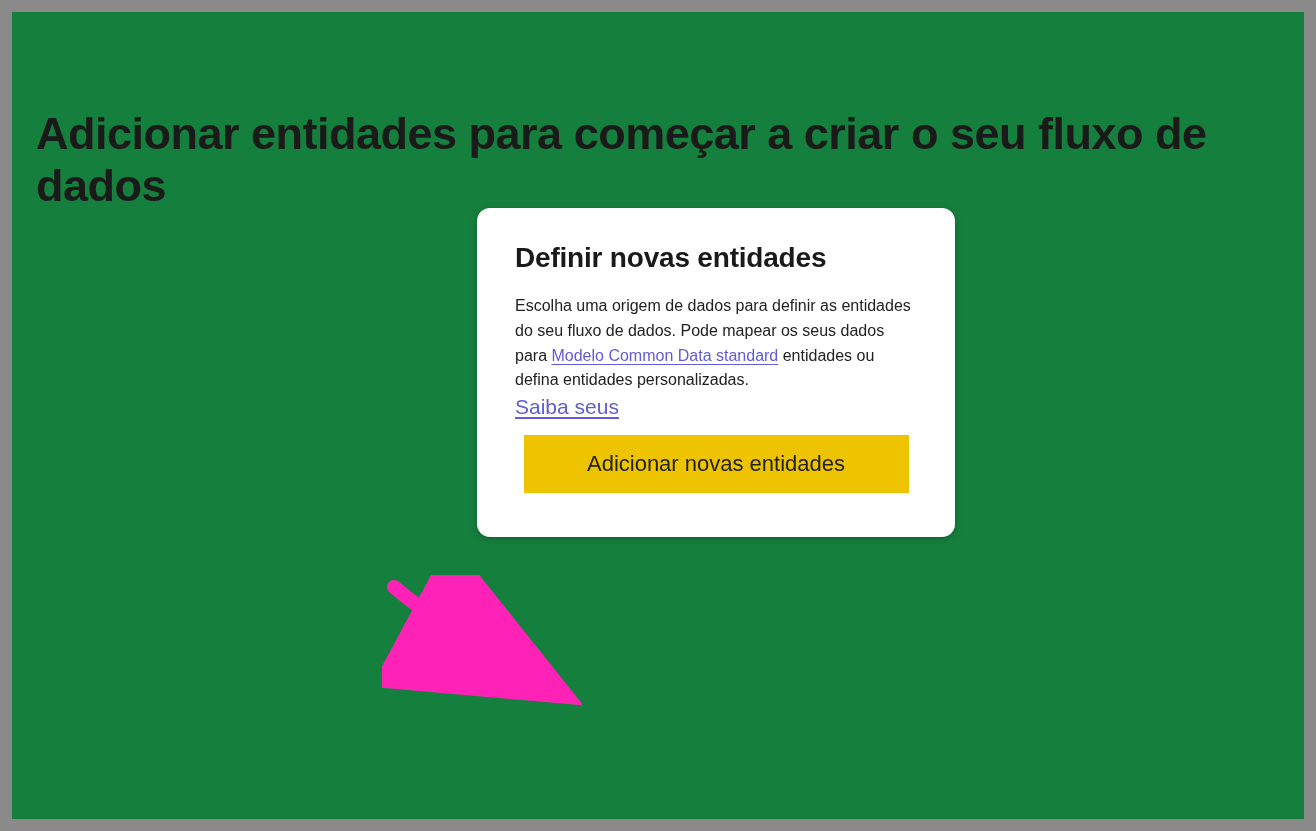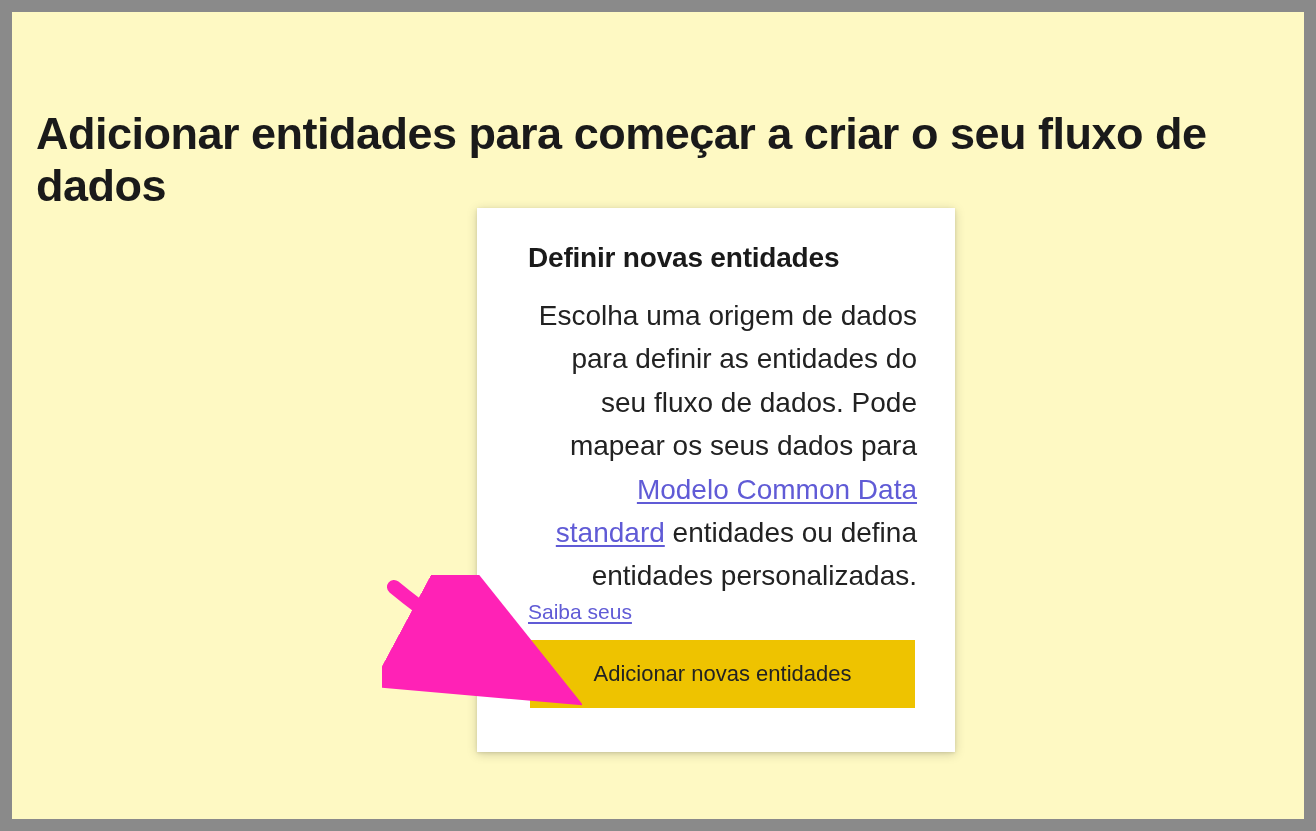--- a/index.html
+++ b/index.html
@@ -10,72 +10,72 @@
       height: 831px;
       overflow: hidden;
       position: relative;
     }
     .canvas {
       position: absolute;
       top: 12px;
       left: 12px;
       right: 12px;
       bottom: 12px;
-      background: #fef9c3;
+      background: #15803d;
       padding: 0;
     }
     .page-title {
       font-size: 45px;
       font-weight: 700;
       color: #1a1a1a;
       padding: 96px 20px 0 24px;
       letter-spacing: -0.5px;
       line-height: 1.15;
     }
     .card {
       position: absolute;
       top: 196px;
       left: 465px;
       width: 478px;
       background: #ffffff;
       box-shadow: 0 2px 10px rgba(0,0,0,0.18), 0 1px 3px rgba(0,0,0,0.1);
-      padding: 34px 38px 22px 51px;
+      padding: 34px 38px 22px 38px;
+      border-radius: 13px;
     }
     .card-title {
       font-size: 28px;
       font-weight: 700;
       color: #1a1a1a;
       margin-bottom: 20px;
       letter-spacing: -0.2px;
     }
     .card-body {
-      font-size: 28px;
+      font-size: 16px;
       line-height: 1.55;
       color: #222;
       margin-bottom: 0;
-      text-align: right;
     }
     .card-body a.inline-link {
       color: #605bd6;
       text-decoration: underline;
       text-underline-offset: 3px;
     }
     .learn-more {
       display: inline-block;
       font-size: 21px;
       color: #605bd6;
       text-decoration: underline;
       text-underline-offset: 3px;
       margin-top: 2px;
       margin-bottom: 16px;
     }
     .primary-btn {
       display: block;
       width: 385px;
-      height: 68px;
+      height: 58px;
       background: #eec300;
       color: #222;
       border: none;
       font-size: 22px;
       font-family: inherit;
       cursor: pointer;
       margin: 0 auto 22px auto;
       text-align: center;
       line-height: 58px;
       padding: 0;

